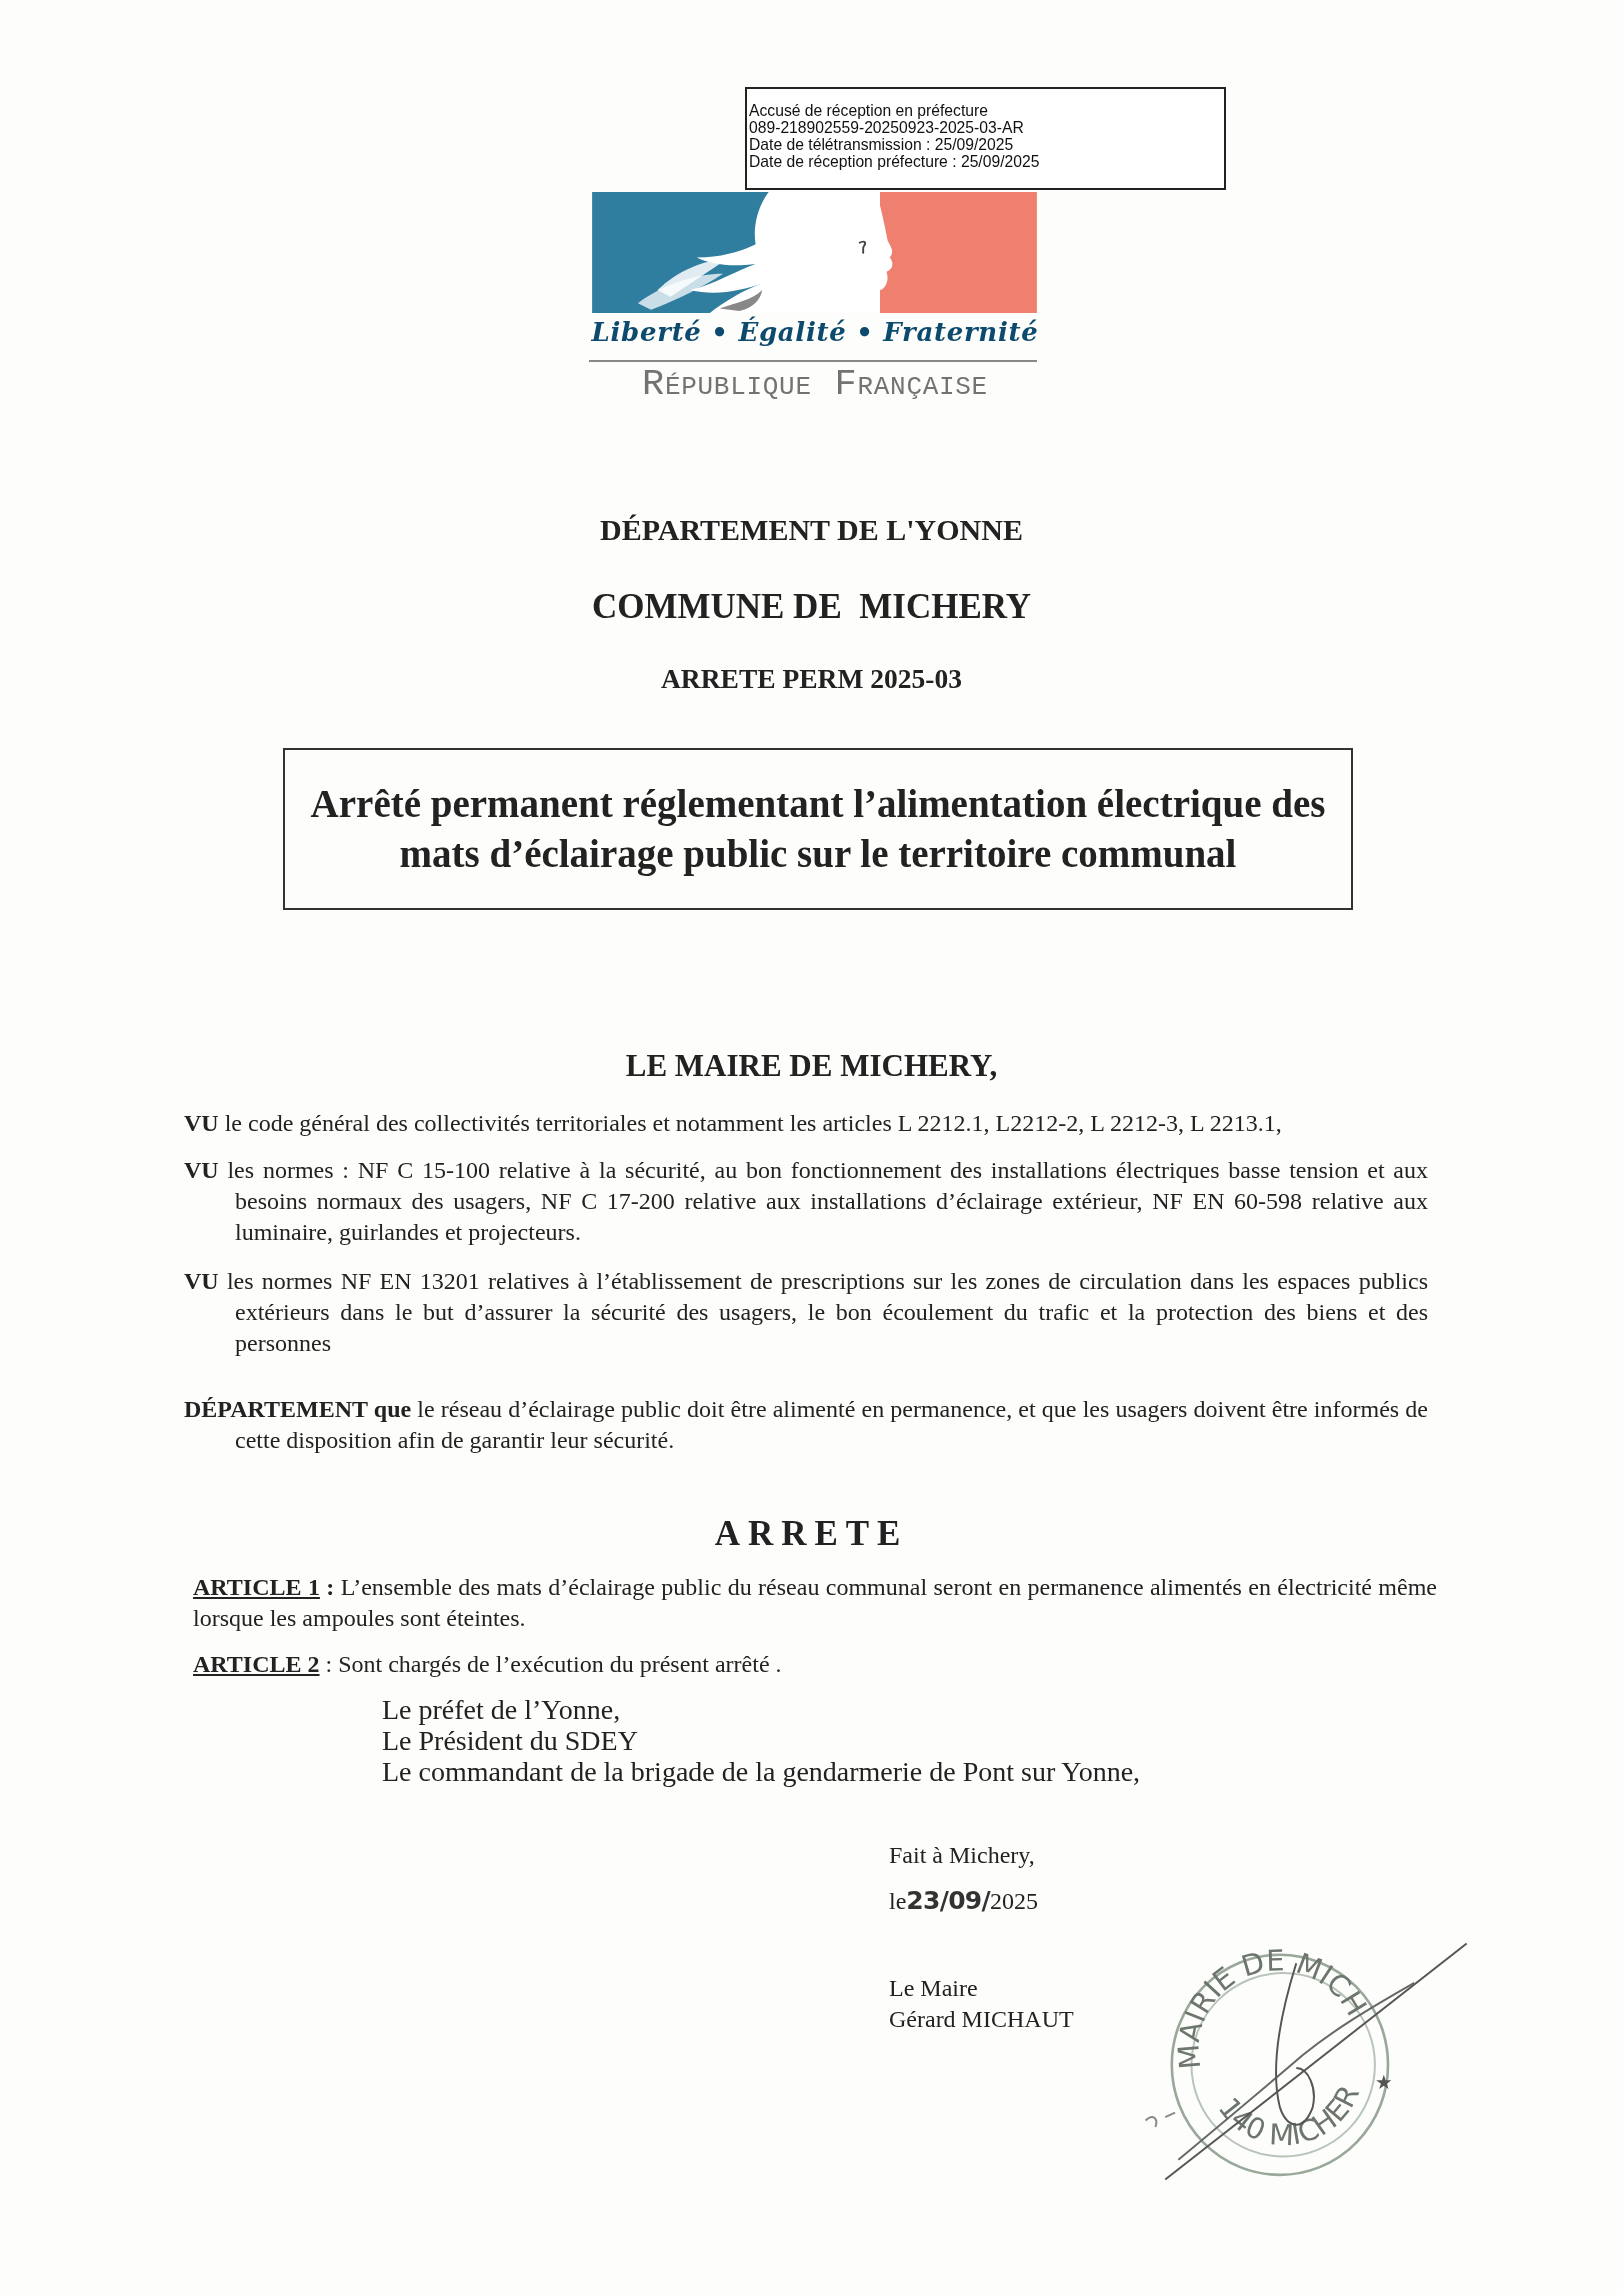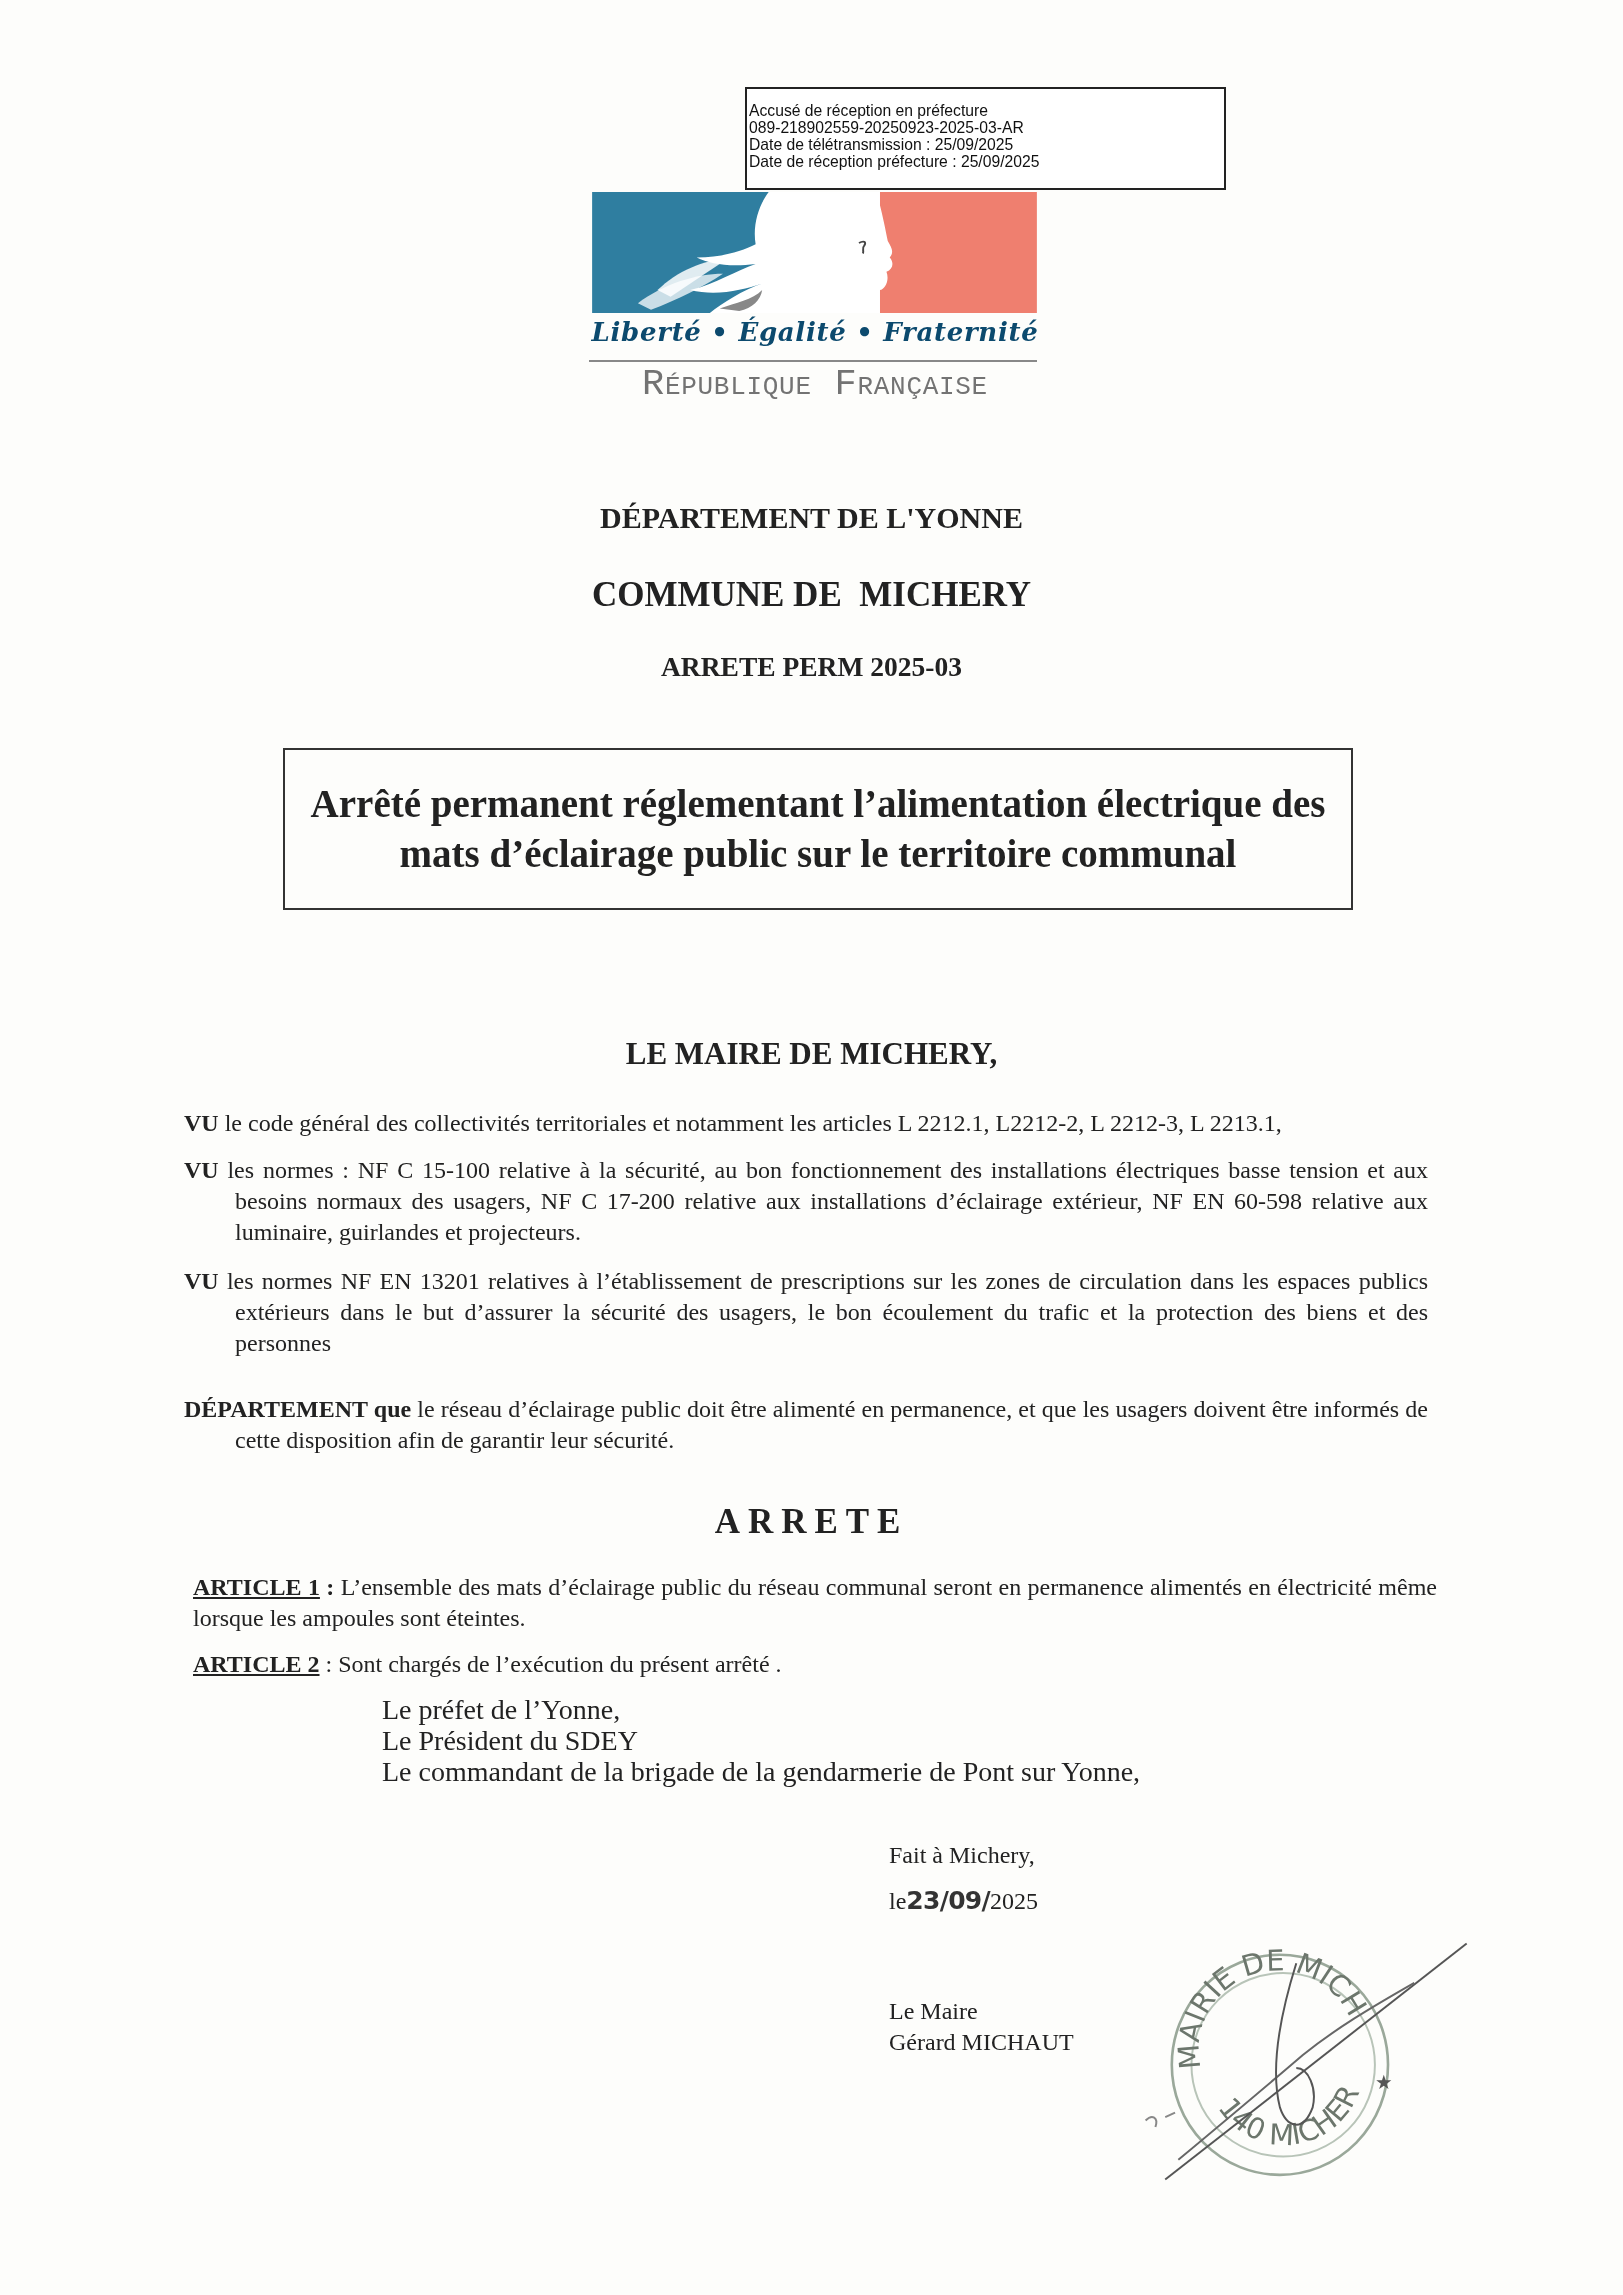--- a/index.html
+++ b/index.html
@@ -28,21 +28,21 @@
       font-family: "DejaVu Serif", serif; font-style: italic; font-weight: bold;
       font-size: 26px; color: #0c4a6e; letter-spacing: 0.7px;
     }
     .motto-rule { left: 589px; top: 360px; width: 448px; height: 2px; background: #888; }
     .republique {
       left: 586px; top: 363px; width: 458px; text-align: center;
       font-family: Liberation Mono, monospace; font-size: 37px; color: #737373;
       font-variant: small-caps; letter-spacing: 0.7px;
     }
 
-    .center { left: 0; width: 1623px; text-align: center; font-weight: bold; }
+    .center { left: 0; width: 1623px; text-align: center; font-weight: bold; margin-top: 12px; }
     .dept { top: 501px; font-size: 30px; }
     .commune { top: 575px; font-size: 35px; white-space: pre; }
     .arrete-num { top: 651px; font-size: 27.5px; }
 
     .title-box {
       left: 283px; top: 748px; width: 1070px; height: 162px;
       border: 2px solid #333; box-sizing: border-box;
       display: flex; align-items: center; justify-content: center;
     }
     .title-box .t {
@@ -72,21 +72,21 @@
     .art1 { top: 1572px; }
     .art2 { top: 1649px; }
 
     .charges { left: 382px; top: 1694px; font-size: 28px; line-height: 31px; }
     .charges div { white-space: nowrap; }
 
     .fait { left: 889px; top: 1833px; font-size: 24px; line-height: 45px; }
     .date-line { white-space: nowrap; }
     .hand-date { font-family: "DejaVu Sans", sans-serif; font-size: 25px; font-weight: bold; letter-spacing: -0.7px; color: #333; }
 
-    .sign-block { left: 889px; top: 1973px; font-size: 24px; line-height: 31px; margin-top: 23px; }
+    .sign-block { left: 889px; top: 1973px; font-size: 24px; line-height: 31px; }
 
     .seal { left: 1139px; top: 1937px; width: 367px; height: 249px; }
   </style>
 </head>
 <body>
 
 <div class="abs stamp-box">
   <div>Accusé de réception en préfecture</div>
   <div>089-218902559-20250923-2025-03-AR</div>
   <div>Date de télétransmission : 25/09/2025</div>

